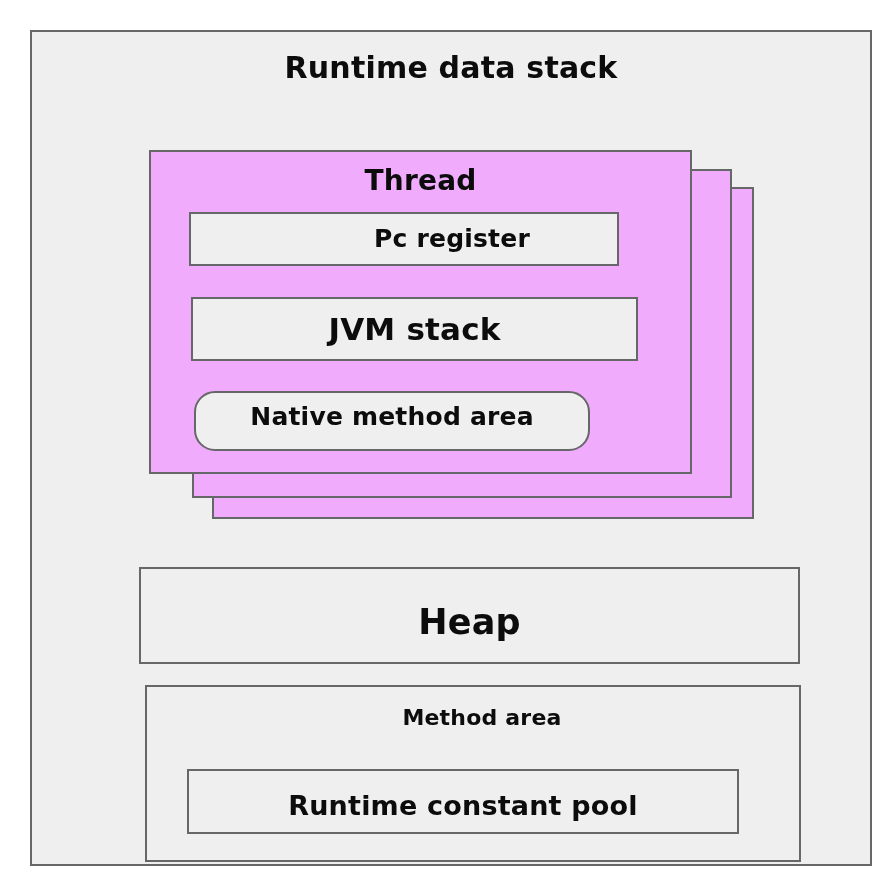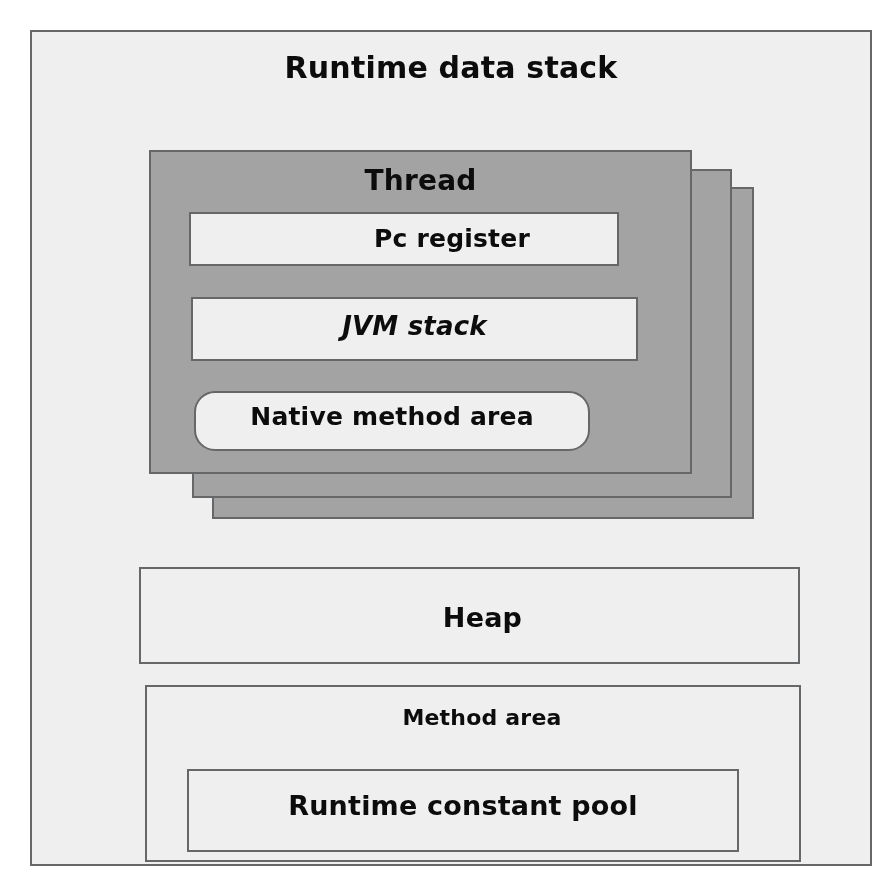--- a/index.html
+++ b/index.html
@@ -51,56 +51,55 @@
     border-width: 2.5px;
   }
   #runtime-data-areas-title {
     top: 18px;
     font-size: 30px;
   }
 
   
   .thread-sheet {
     position: absolute;
-    background: #a3a3a3;
+    background: #f0abfc;
     border: 2.5px solid #666768;
     box-sizing: border-box;
   }
   #thread-back   { left: 180px; top: 155px; width: 542px; height: 332px; z-index: 1; }
   #thread-middle { left: 160px; top: 137px; width: 540px; height: 329px; z-index: 2; }
   #thread-front  { left: 117px; top: 118px; width: 543px; height: 324px; z-index: 3; }
 
   #thread-title {
     top: 12px;
     font-size: 28px;
   }
 
   
   .thread-part { border-width: 2.5px; }
   #pc-register        { left: 38px;  top: 60px;  width: 430px; height: 54px; }
   #jvm-stack          { left: 40px;  top: 145px; width: 447px; height: 64px; }
   #native-method-area { left: 43px;  top: 239px; width: 396px; height: 60px; border-radius: 21px; }
 
   #pc-register-label        { top: 10px;  font-size: 25px; padding-left: 48px; }
-  #jvm-stack-label          { top: 12px;  font-size: 26px; font-style: italic; }
+  #jvm-stack-label          { top: 12px;  font-size: 31px; }
   #native-method-area-label { top: 9px;   font-size: 25px; }
 
   
   #heap {
     left: 107px;
     top: 535px;
     width: 661px;
     height: 97px;
     border-width: 2.5px;
     z-index: 1;
   }
   #heap-label {
     top: 33px;
-    font-size: 27px;
-    padding-left: 13px;
+    font-size: 35px;
   }
 
   
   #method-area {
     left: 113px;
     top: 653px;
     width: 656px;
     height: 177px;
     border-width: 2.5px;
     z-index: 1;
@@ -109,21 +108,21 @@
     top: 18px;
     font-size: 22px;
     padding-left: 9px;
   }
 
   
   #runtime-constant-pool {
     left: 40px;
     top: 82px;
     width: 552px;
-    height: 83px;
+    height: 65px;
     border-width: 2.5px;
   }
   #runtime-constant-pool-label {
     top: 19px;
     font-size: 27px;
   }
 </style>
 </head>
 <body>
 

